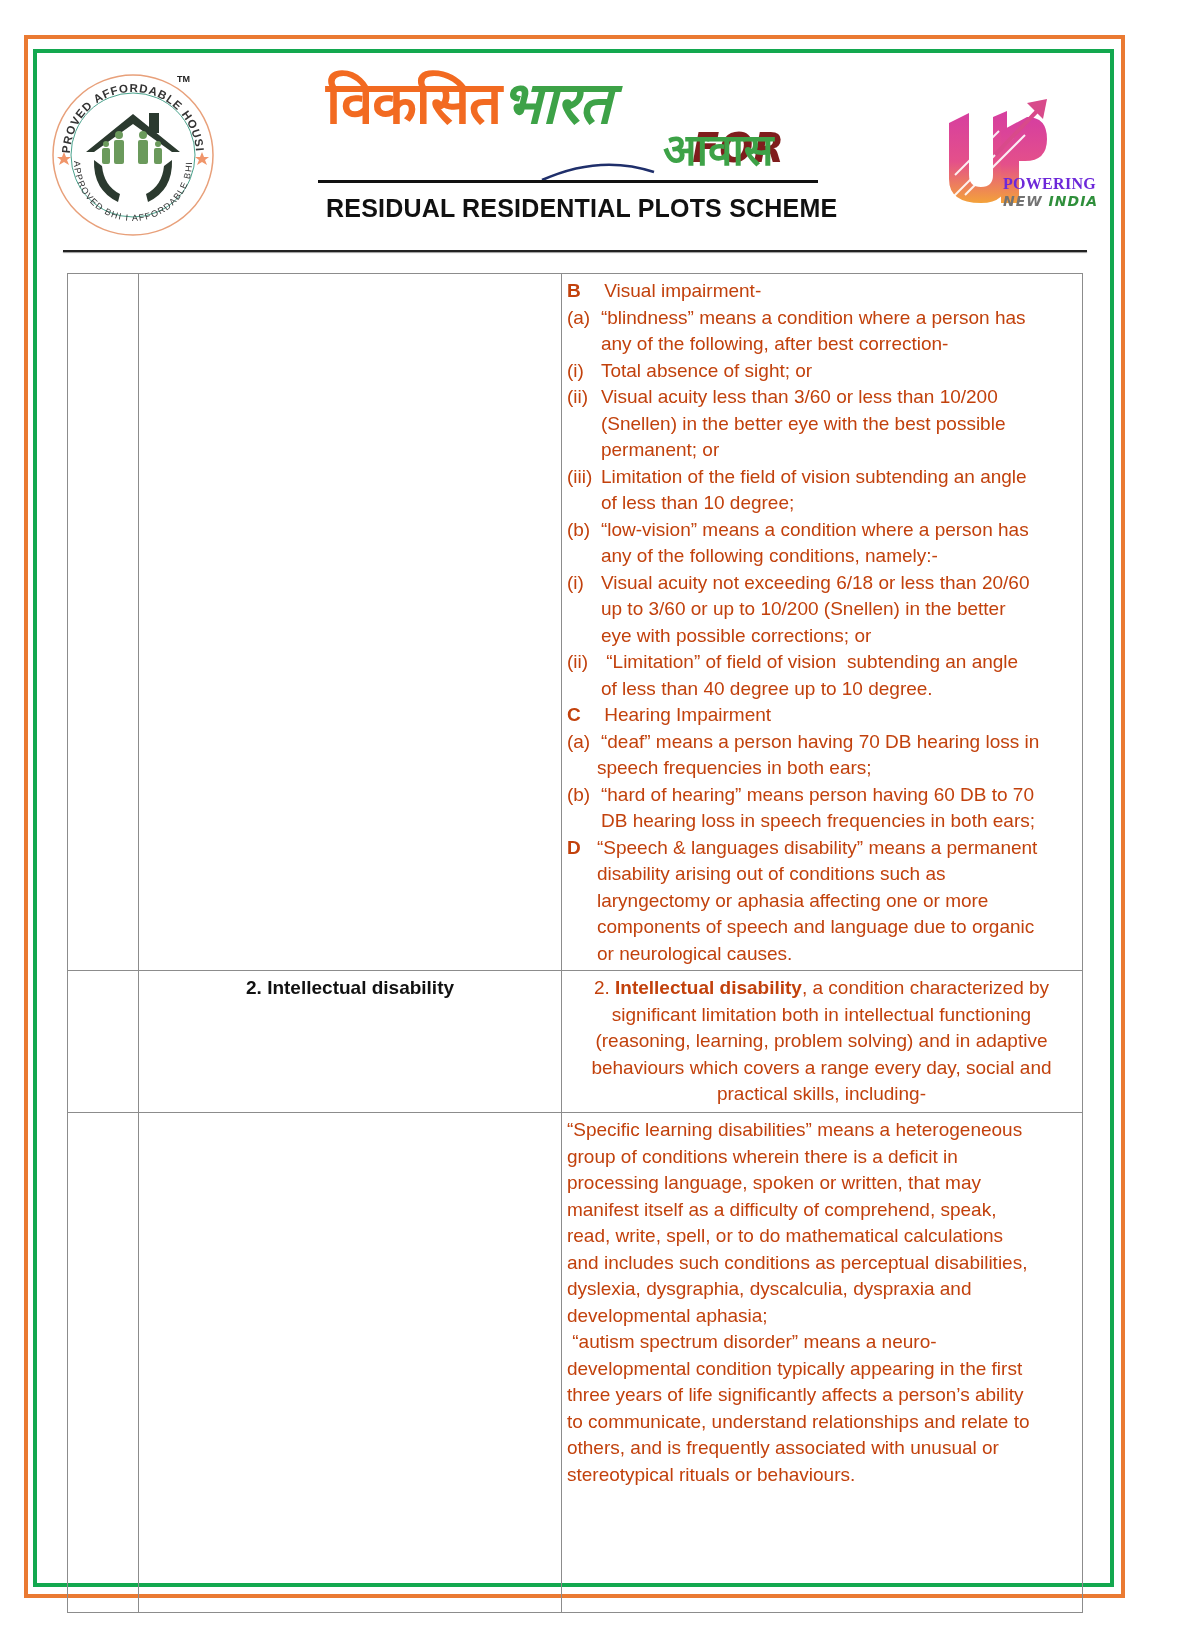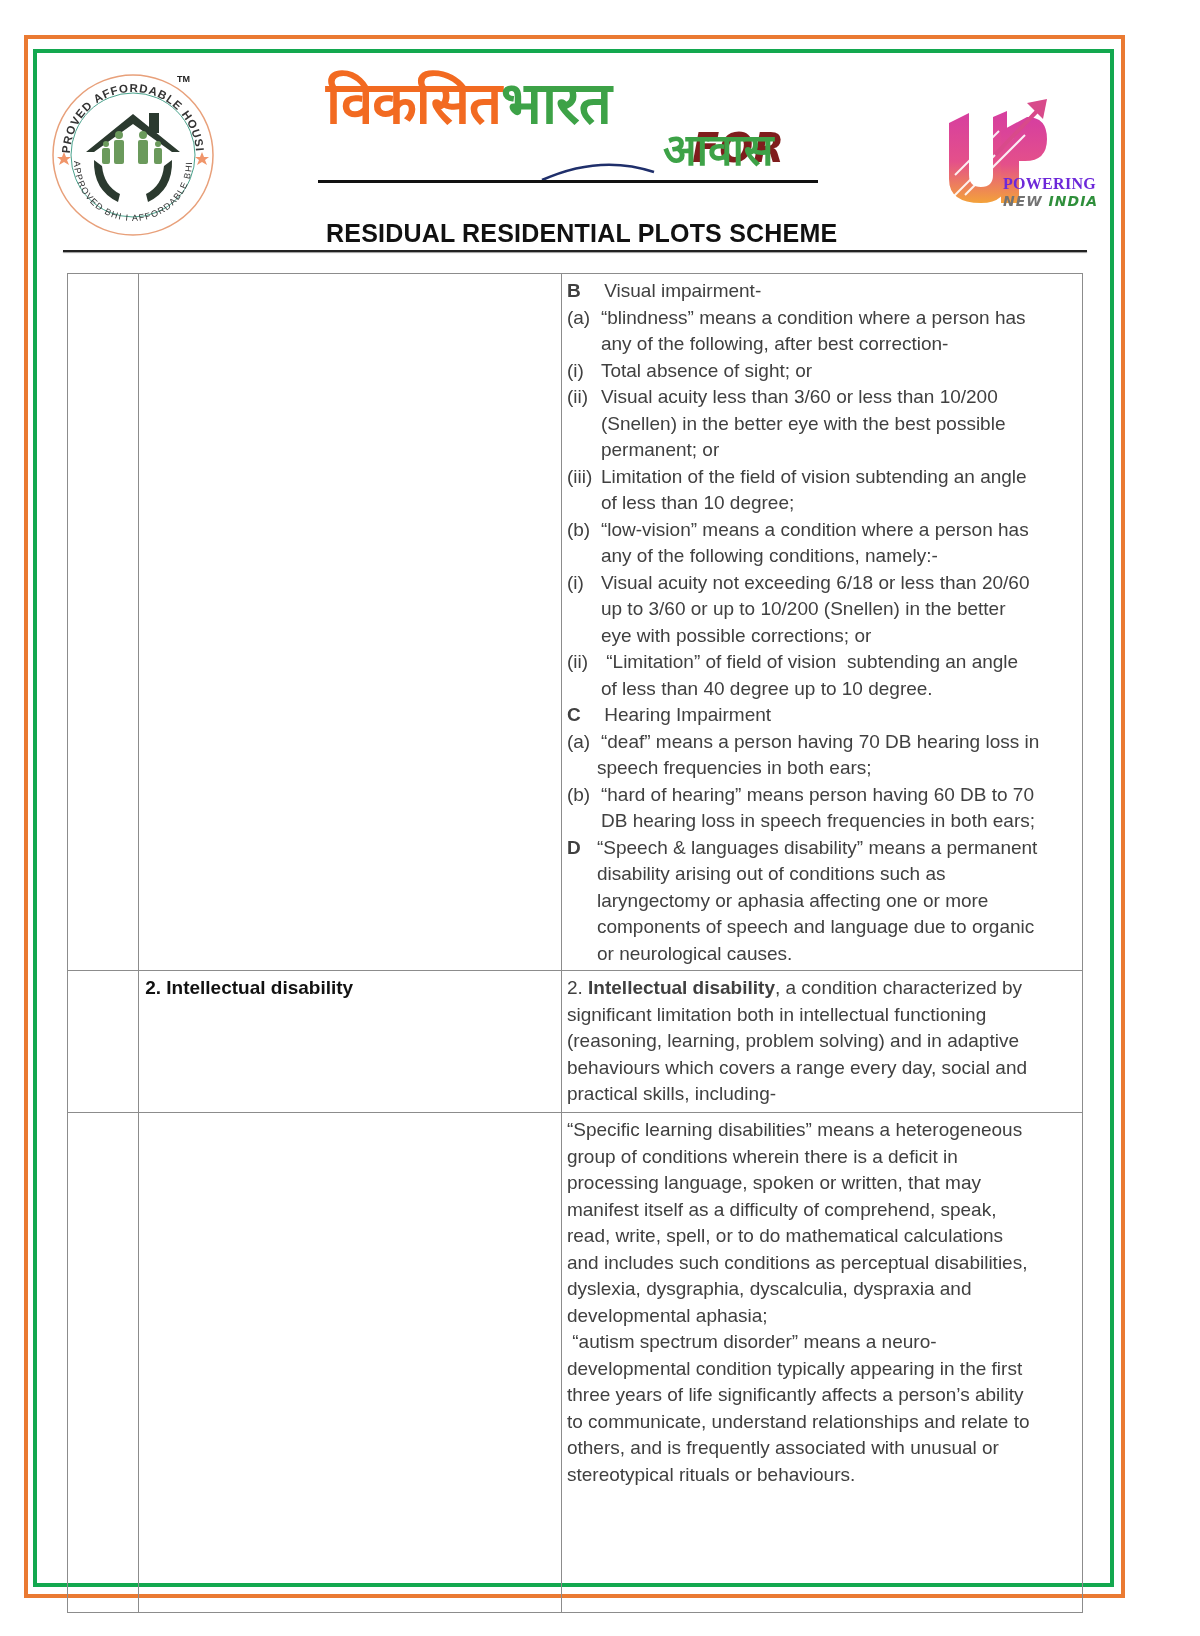--- a/index.html
+++ b/index.html
@@ -9,50 +9,50 @@
                   border: 4px solid #ea7a32; }
   .frame-green { position: absolute; left: 33px; top: 49px; width: 1073px; height: 1530px;
                  border: 4px solid #13a84f; }
 
   
   .logo-left { position: absolute; left: 48px; top: 70px; width: 170px; height: 170px; }
   .title-block { position: absolute; left: 318px; top: 74px; width: 520px; height: 160px; }
   .hindi-title { position: absolute; left: 0; top: 0; font-family: "DejaVu Sans", sans-serif;
                  font-weight: bold; font-size: 58px; line-height: 1; letter-spacing: -1px; white-space: nowrap; }
   .hindi-a { color: #f26a21; margin-left: 8px; }
-  .hindi-b { color: #3da247; }
+  .hindi-b { color: #3da247; font-style: italic; }
   .hindi-for { position: absolute; left: 374px; top: 4px; color: #7f1d1d; font-weight: bold;
                font-style: italic; font-size: 40px; font-family: "DejaVu Sans", sans-serif; margin-top: 47px; }
   .hindi-awas { position: absolute; left: 345px; top: 44px; color: #3da247; font-weight: bold;
                 font-size: 44px; font-family: "DejaVu Sans", sans-serif; }
   .swoosh { position: absolute; left: 222px; top: 84px; }
   .title-rule { position: absolute; left: 0; top: 106px; width: 500px; height: 3px; background: #111; }
   .scheme-title { position: absolute; left: 8px; top: 120px; font-family: "Liberation Sans", sans-serif;
-                  font-weight: bold; font-size: 25px; letter-spacing: 0.2px; color: #111; white-space: nowrap; margin-top: 25px; }
+                  font-weight: bold; font-size: 25px; letter-spacing: 0.2px; color: #111; white-space: nowrap; }
   .logo-right { position: absolute; left: 935px; top: 95px; width: 200px; height: 120px; }
   .powering { position: absolute; left: 1003px; top: 175px; font-family: "Liberation Serif", serif;
               font-weight: bold; font-size: 16px; color: #6d28d9; letter-spacing: 0.3px; }
   .newindia { position: absolute; left: 1003px; top: 193px; font-family: "DejaVu Sans", sans-serif;
               font-weight: bold; font-style: italic; font-size: 14px; letter-spacing: 1px; }
   .newindia .n1 { color: #737373; }
   .newindia .n2 { color: #2f8f3b; }
   .header-rule { position: absolute; left: 63px; top: 250px; width: 1024px; height: 2px; background: #222;
                  box-shadow: 0 1px 1px #999; }
 
   
   .doc-table { position: absolute; left: 67px; top: 273px; width: 1016px; border-collapse: collapse;
                table-layout: fixed; }
   .doc-table td { border: 1px solid #8c8c8c; vertical-align: top; padding: 0; }
   .col1 { width: 71px; }
   .col2 { width: 422px; }
   .col3 { width: 520px; }
-  .c3 { padding: 4px 6px 0 5px !important; font-size: 19px; line-height: 26.5px; color: #404040; margin-left: 35px; }
+  .c3 { padding: 4px 6px 0 5px !important; font-size: 19px; line-height: 26.5px; color: #c2410c; margin-left: 35px; }
   .c2 { padding: 4px 6px 0 6px !important; font-size: 19px; line-height: 26.5px; }
   .row1 td { height: 692px; }
-  .row2 td { height: 137px; }
+  .row2 td { height: 137px; text-align: center; }
   .row3 td { height: 495px; }
   .ln { display: block; white-space: nowrap; }
   .hang { padding-left: 34px; }
   .hang2 { padding-left: 30px; }
   .lbl { display: inline-block; width: 34px; }
   .lbl-wide { display: inline-block; width: 32px; }
   b, .bold { font-weight: bold; }
 </style>
 </head>
 <body>

